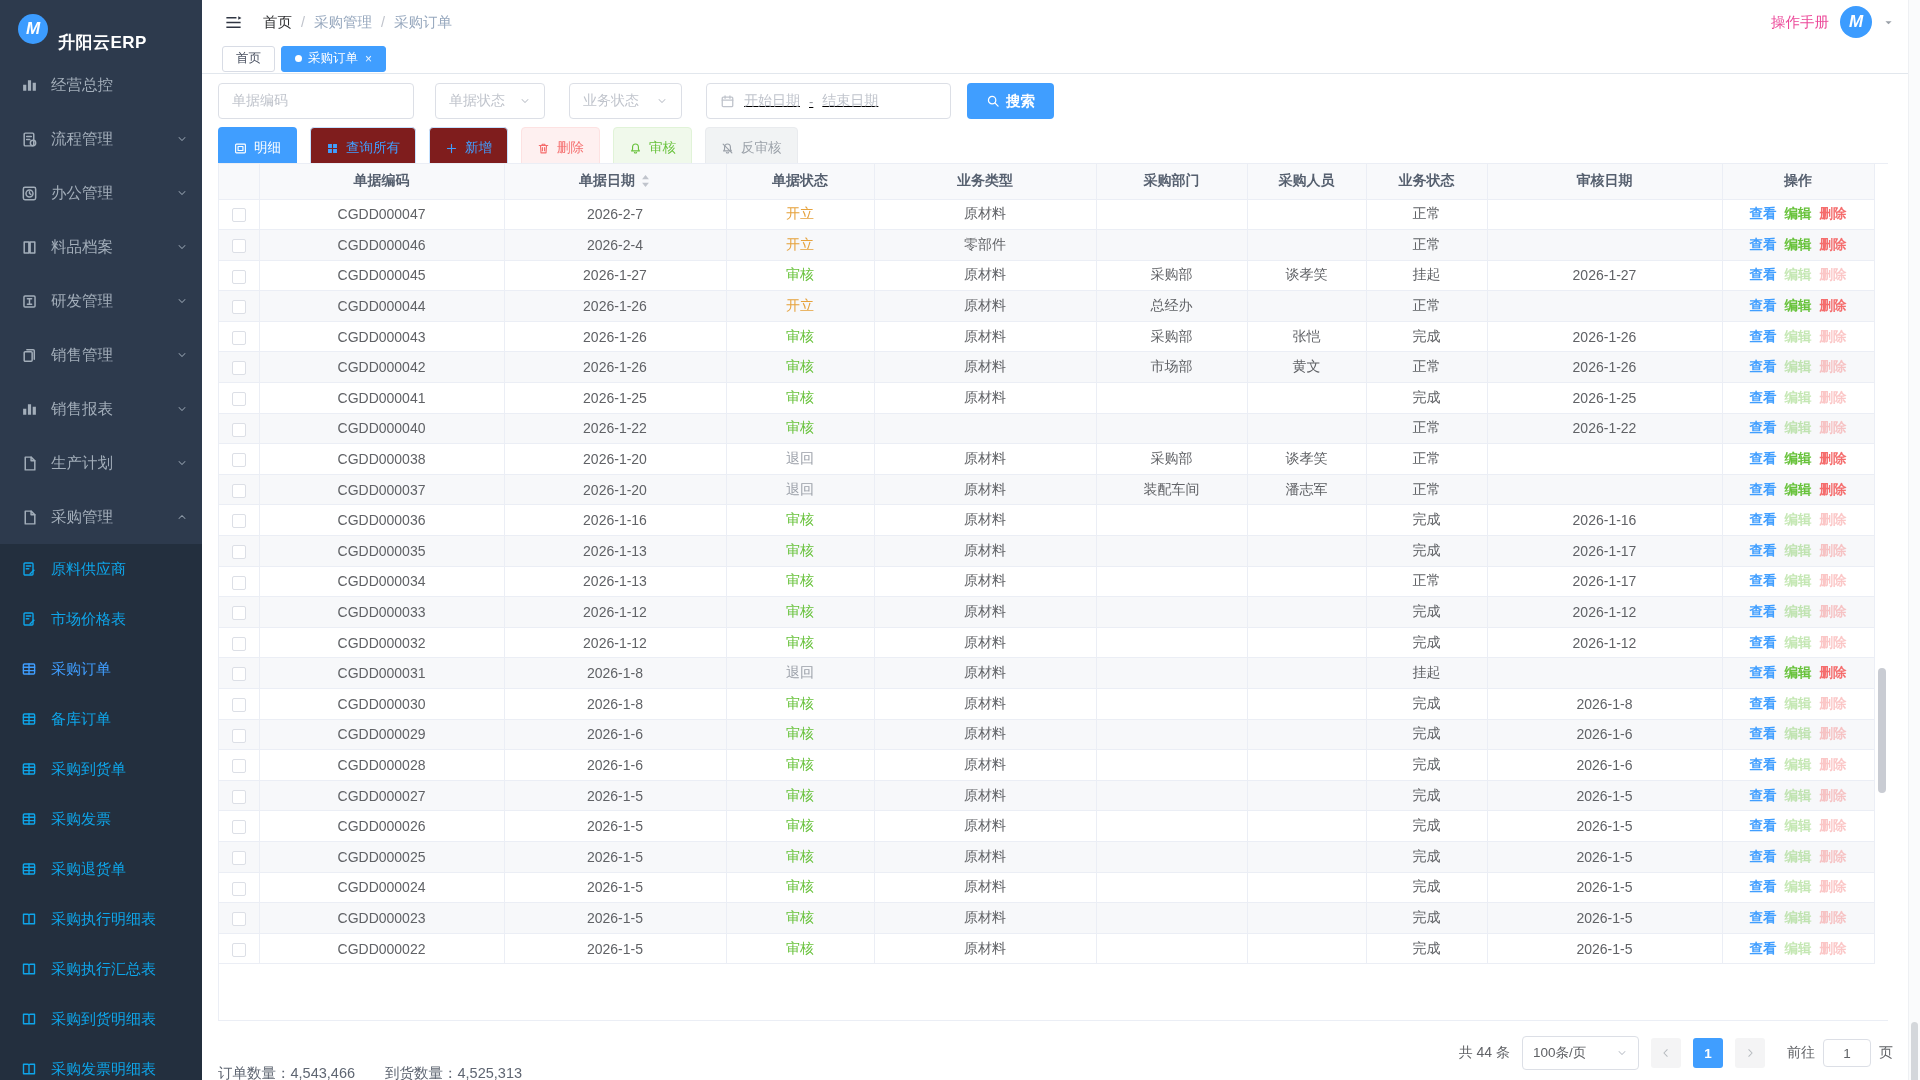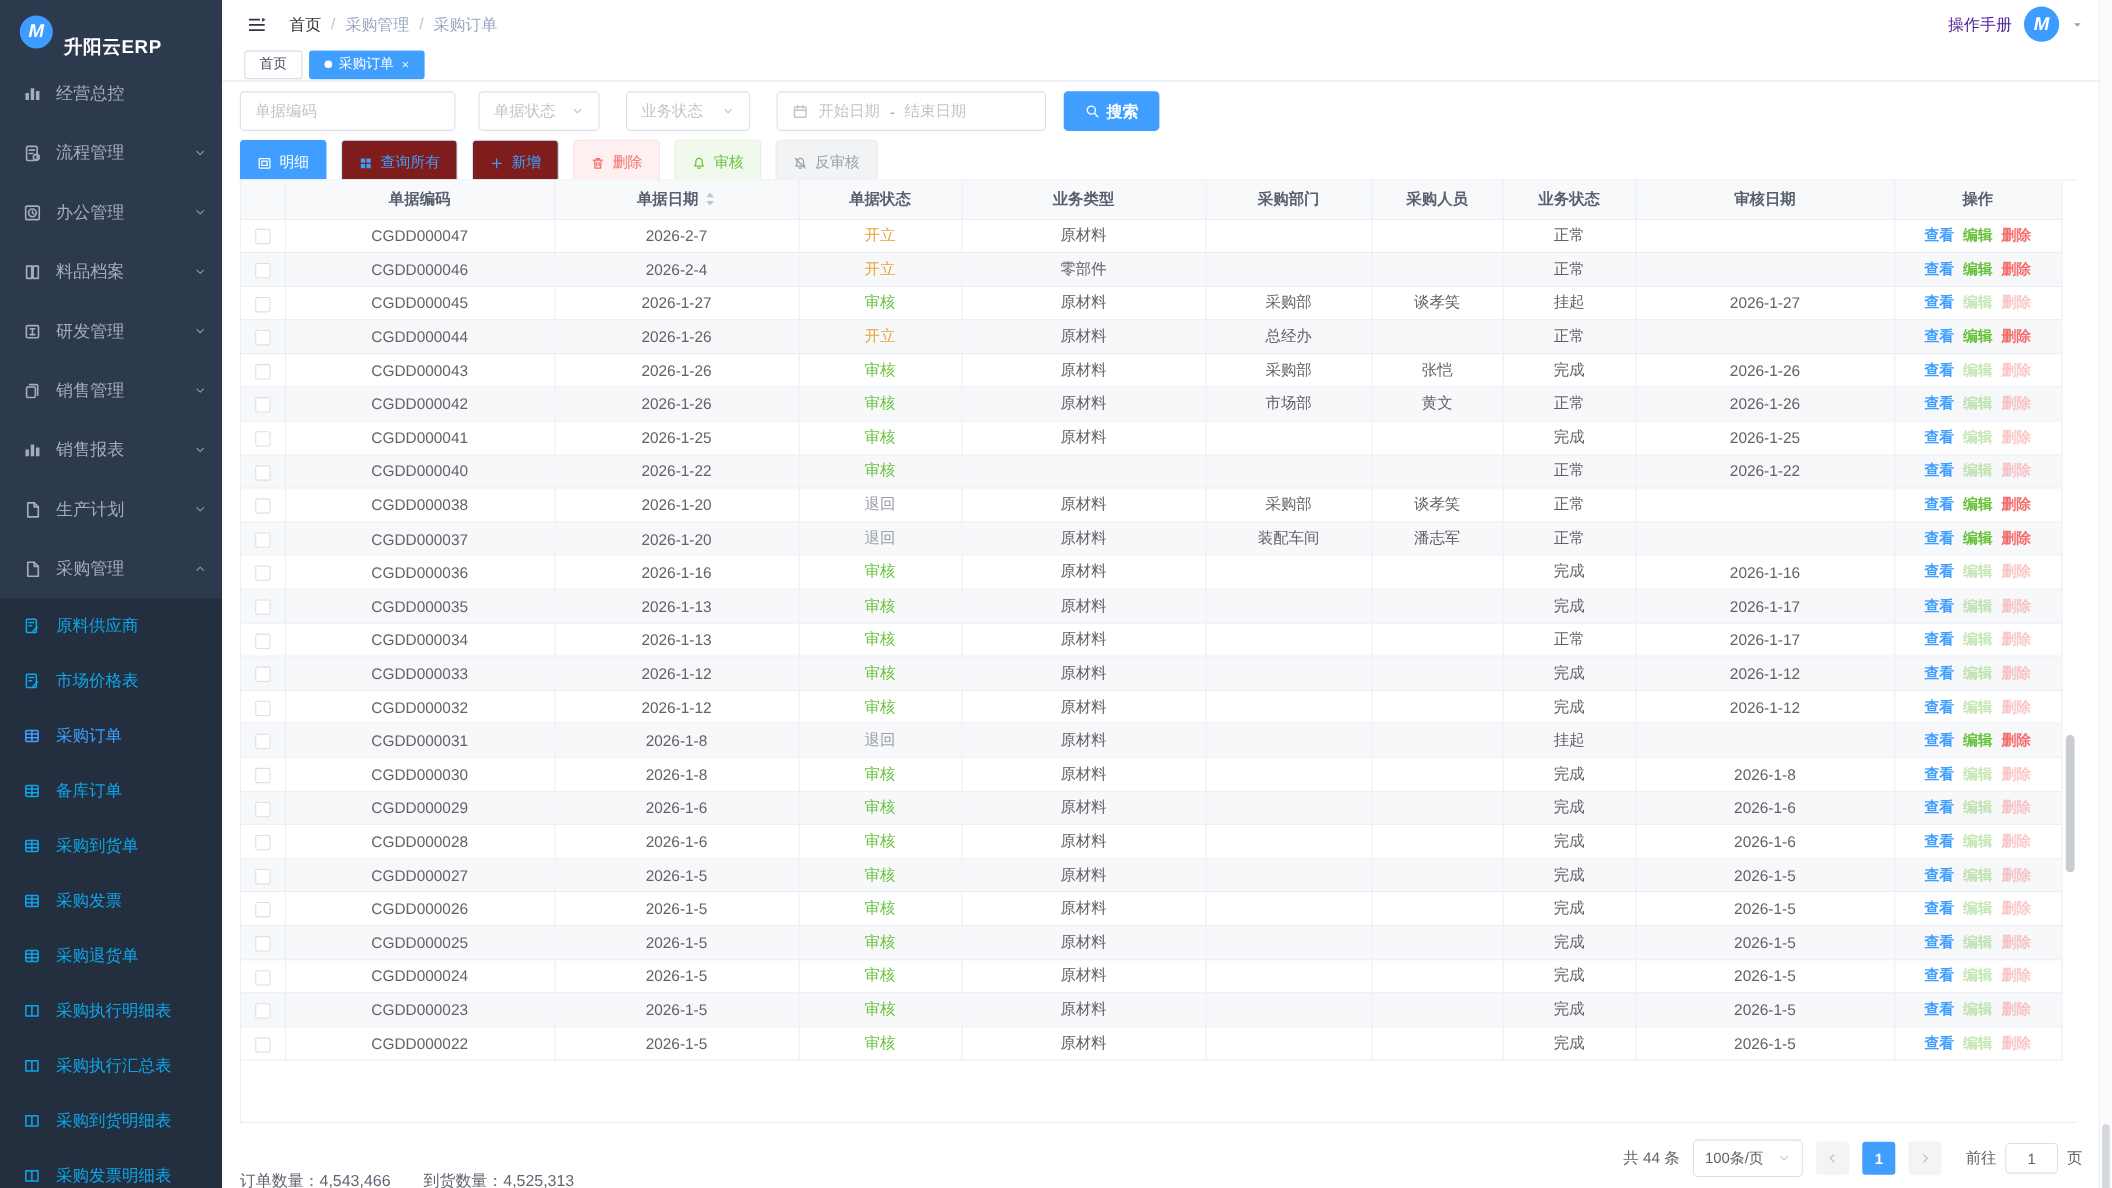--- a/index.html
+++ b/index.html
@@ -21,37 +21,37 @@
   svg{display:block;width:100%;height:100%;}
   
   .main{position:relative;flex:1;height:100%;background:#fff;min-width:0;}
   .topbar{position:absolute;top:0;left:0;right:0;height:44px;display:flex;align-items:center;padding:0 26px 0 22px;}
   .collapse-btn{width:19px;height:19px;color:#2f3542;margin-right:20px;cursor:pointer;}
   .breadcrumb{display:flex;align-items:center;gap:9px;font-size:14.5px;color:#97a8be;}
   .bc-item{cursor:pointer;}
   .bc-item.first{color:#303133;}
   .sep{color:#c0c4cc;}
   .top-right{margin-left:auto;display:flex;align-items:center;gap:11px;}
-  .manual{font-size:14.5px;color:#4c1d95;cursor:pointer;}
+  .manual{font-size:14.5px;color:#ec4899;cursor:pointer;}
   .avatar{width:32px;height:32px;border-radius:50%;background:#3c9cff;color:#fff;font-style:italic;font-weight:bold;font-size:17px;display:flex;align-items:center;justify-content:center;cursor:pointer;}
   .user-caret{width:11px;height:11px;color:#9aa0a8;cursor:pointer;}
   .tabsbar{position:absolute;top:44px;left:0;right:0;height:30px;display:flex;align-items:center;gap:6px;padding:0 20px;border-bottom:1px solid #e2e7ed;background:#fff;}
   .tab{height:26px;display:inline-flex;align-items:center;gap:6px;padding:0 13px;font-size:12.5px;color:#495060;background:#fff;border:1px solid #d8dce5;border-radius:3px;cursor:pointer;}
   .tab.active{background:#409eff;border-color:#409eff;color:#fff;}
   .dot{width:7px;height:7px;border-radius:50%;background:#fff;}
   .tab .close{font-size:12px;opacity:.9;margin-left:1px;}
   
   .filters{position:absolute;top:83px;left:16px;display:flex;align-items:center;}
   .inp{height:36px;background:#fff;border:1px solid #dcdfe6;border-radius:4px;display:flex;align-items:center;padding:0 13px;font-size:14px;cursor:text;}
   .ph{color:#c0c4cc;}
   .w-code{width:196px;margin-right:21px;}
   .w-sel1{width:110px;margin-right:24px;justify-content:space-between;cursor:pointer;}
   .w-sel2{width:113px;margin-right:24px;justify-content:space-between;cursor:pointer;}
   .sel-caret{width:12px;height:12px;color:#c0c4cc;flex:none;}
-  .daterange{width:245px;margin-right:16px;gap:9px;cursor:pointer;}
+  .daterange{width:245px;margin-right:16px;gap:9px;cursor:pointer;text-decoration:underline;}
   .cal-i{width:15px;height:15px;color:#c0c4cc;flex:none;}
   .dr-sep{color:#909399;font-size:13px;}
   .search-btn{height:36px;width:87px;background:#409eff;border:none;border-radius:4px;color:#fff;font-size:14.5px;display:flex;align-items:center;justify-content:center;gap:6px;cursor:pointer;font-weight:bold;}
   .search-i{width:14px;height:14px;color:#fff;}
   
   .actions{position:absolute;top:127px;left:16px;display:flex;gap:13px;}
   .btn{height:42px;border-radius:4px;border:1px solid transparent;display:inline-flex;align-items:center;justify-content:center;gap:7px;padding:0 15px;font-size:13.5px;cursor:pointer;}
   .b-icon{width:13px;height:13px;flex:none;}
   .btn.primary{background:#409eff;color:#fff;}
   .btn.blue{background:#7f1d1d;border-color:#c6e2ff;color:#409eff;}
@@ -69,21 +69,21 @@
   .cb{display:inline-block;width:14px;height:14px;border:1px solid #dcdfe6;border-radius:2px;background:#fff;vertical-align:middle;cursor:pointer;}
   .sort-i{display:inline-block;width:11px;height:12px;margin-left:5px;color:#c0c4cc;vertical-align:-2px;cursor:pointer;}
   .ops a{margin:0 4px;font-size:13.5px;font-weight:bold;cursor:pointer;text-decoration:none;}
   .op-view{color:#409eff;}
   .op-edit{color:#67c23a;}
   .op-del{color:#f56c6c;}
   .dim{opacity:.38;}
   .tbl-scroll-thumb{position:absolute;left:1659px;top:504px;width:8px;height:125px;border-radius:4px;background:#c9ccd3;cursor:pointer;}
   
   .pagination{position:absolute;top:1036px;right:27px;display:flex;align-items:center;gap:12px;font-size:14px;color:#606266;}
-  .psize{width:100px;height:30px;border:1px solid #dcdfe6;border-radius:4px;display:flex;align-items:center;justify-content:space-between;padding:16px 10px;font-size:13.5px;color:#606266;cursor:pointer;}
+  .psize{width:117px;height:30px;border:1px solid #dcdfe6;border-radius:4px;display:flex;align-items:center;justify-content:space-between;padding:16px 10px;font-size:13.5px;color:#606266;cursor:pointer;}
   .pg-btn{min-width:30px;height:30px;border:none;border-radius:3px;background:#f4f4f5;color:#b6babf;display:flex;align-items:center;justify-content:center;cursor:pointer;}
   .pg-btn .pg-i{width:12px;height:12px;}
   .pg-btn.current{background:#409eff;color:#fff;font-size:13.5px;font-weight:bold;}
   .goto-group{display:flex;align-items:center;gap:8px;margin-left:10px;}
   .goto-input{width:48px;height:28px;border:1px solid #dcdfe6;border-radius:4px;display:flex;align-items:center;justify-content:center;font-size:13.5px;color:#606266;cursor:text;}
   
   .footer-stats{position:absolute;top:1064px;left:16px;font-size:14.5px;color:#5f6672;white-space:nowrap;}
   .fs-gap{display:inline-block;width:30px;}
   
   .page-scrollbar{position:absolute;right:0;top:0;width:12px;height:100%;background:#fafbfc;border-left:1px solid #eef0f3;}

